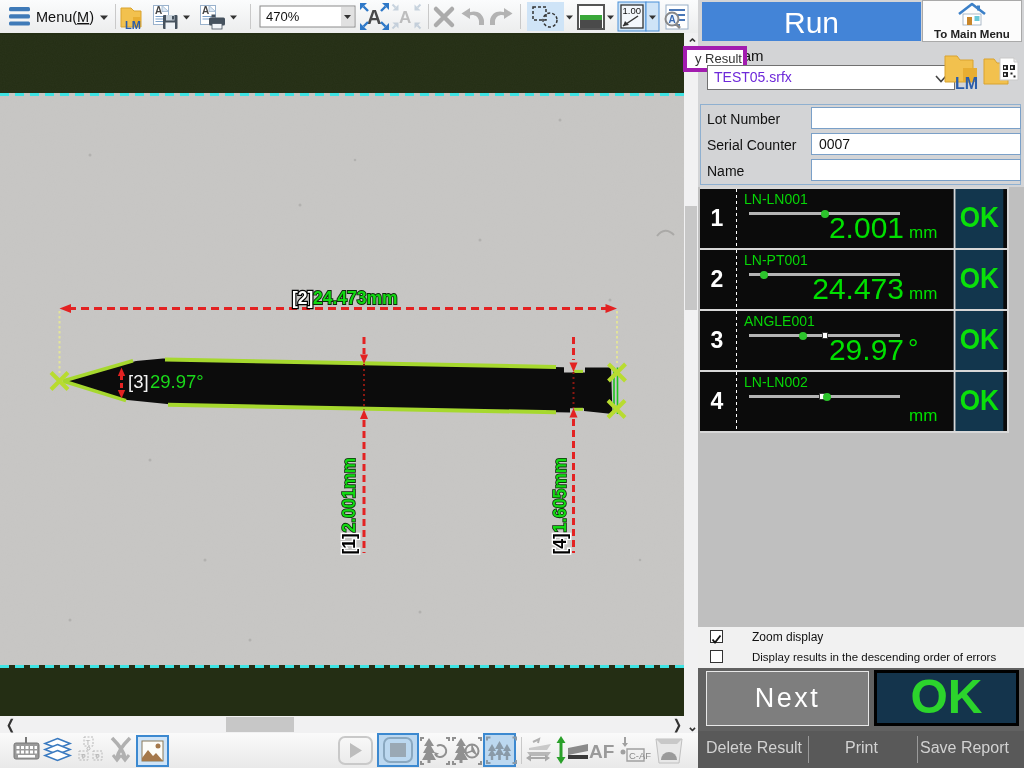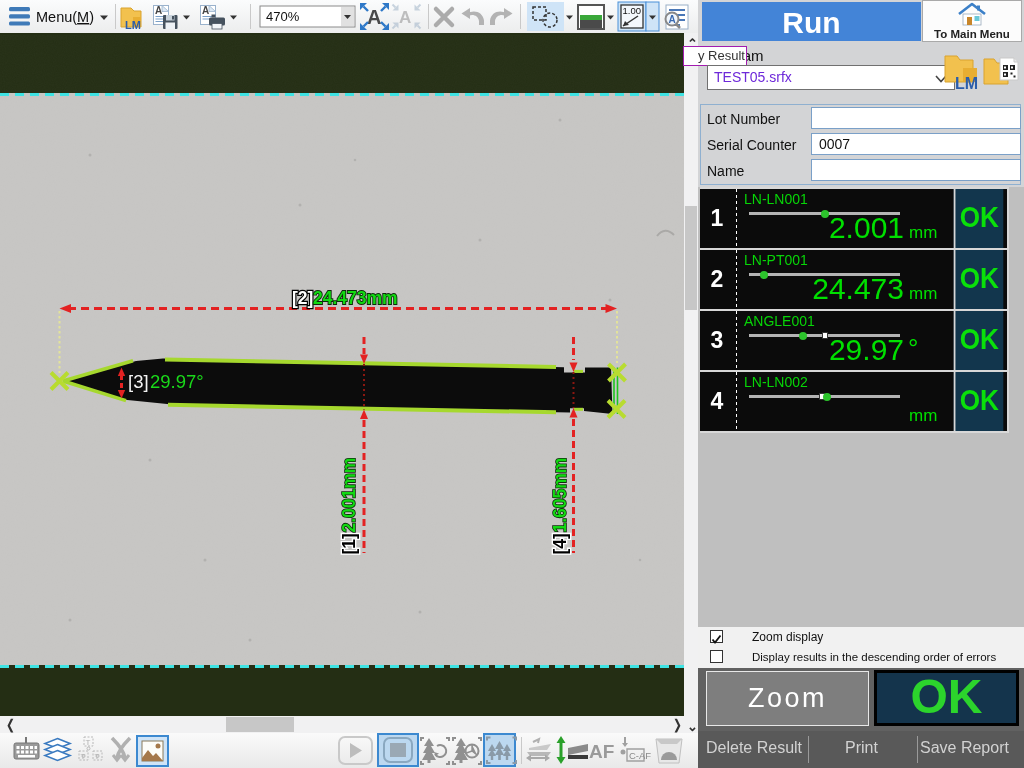--- a/index.html
+++ b/index.html
@@ -13,25 +13,25 @@
   #vscroll{left:684px;top:33px;width:14px;height:700px;background:#f1f1f2;}
   #vthumb{left:685px;top:206px;width:12px;height:104px;background:#c7c7c7;}
   #hscroll{left:0;top:716px;width:684px;height:17px;background:#f1f1f2;}
   #hthumb{left:226px;top:717px;width:68px;height:15px;background:#c7c7c7;}
   .sarrow{position:absolute;color:#333;font-size:13px;line-height:12px;font-weight:bold;}
   
   #botbar{left:0;top:733px;width:698px;height:35px;background:linear-gradient(#fafafa,#e9e9e9);}
   
   #panel{left:698px;top:0;width:326px;height:768px;background:#bfbfbf;}
   #paneltop{position:absolute;left:0;top:0;width:326px;height:187px;background:#d3d4d6;}
-  #runbtn{position:absolute;left:4px;top:2px;width:219px;height:39px;background:#4384d7;color:#fff;font-size:30px;font-weight:bold;text-align:center;line-height:41px;}
+  #runbtn{position:absolute;left:4px;top:2px;width:219px;height:39px;background:#4384d7;color:#fff;font-size:30px;font-weight:normal;text-align:center;line-height:41px;}
   #mainmenu{position:absolute;left:224px;top:0;width:100px;height:42px;background:#fcfcfc;border:1px solid #a9a9a9;box-sizing:border-box;text-align:center;}
   #mainmenu .t{font-size:11.5px;font-weight:bold;color:#222;position:absolute;left:0;top:27px;width:98px;}
   #proglabel{position:absolute;left:8px;top:47px;font-size:15px;color:#111;}
-  #tooltip{position:absolute;left:-15px;top:46px;width:48px;height:18px;background:#fff;border:1px solid #a21caf;font-size:13px;color:#333;line-height:17px;padding-left:14px;}
+  #tooltip{position:absolute;left:-15px;top:46px;width:48px;height:18px;background:#fff;border:4px solid #a21caf;font-size:13px;color:#333;line-height:17px;padding-left:8px;}
   #progdd{position:absolute;left:9px;top:65px;width:248px;height:25px;background:#fff;border:1px solid #707070;box-sizing:border-box;font-size:14px;color:#6d28d9;line-height:23px;padding-left:6px;}
   
   
   #fieldbox{position:absolute;left:2px;top:104px;width:321px;height:81px;border:1px solid #8fb0d0;box-sizing:border-box;}
   .flabel{position:absolute;left:9px;font-size:14px;color:#111;}
   .finput{position:absolute;left:113px;width:210px;height:22px;background:#fff;border:1px solid #7aa0c8;box-sizing:border-box;font-size:14px;line-height:20px;padding-left:7px;color:#111;}
   
   #results{position:absolute;left:2px;top:187px;width:309px;height:246px;background:#d8d8d8;}
   .rrow{position:absolute;left:0;width:307px;height:59px;background:#0b0b0b;}
   .rnum{position:absolute;left:5px;top:0;width:24px;height:59px;color:#fff;font-size:23px;font-weight:bold;text-align:center;line-height:59px;}
@@ -522,21 +522,21 @@
     <div class="cbox" style="top:3px;">
       <svg width="11" height="11" viewBox="0 0 11 11">
           <path d="M1.5 5.5 L4 8.5 L9.5 1.5" stroke="#111" stroke-width="1.8" fill="none"></path>
         </svg>
     </div>
     <div class="cblabel" style="top:3px;">Zoom display</div>
     <div class="cbox" style="top:23px;"></div>
     <div class="cblabel" style="top:24px;font-size:11.5px;">Display results in the descending order of errors</div>
   </div>
   <div id="btnstrip">
-    <div id="nextbtn">Zoom</div>
+    <div id="nextbtn">Next</div>
     <div id="okbtn">OK</div>
   </div>
   <div id="rbottom">
     <span style="left:8px;">Delete Result</span>
     <span style="left:147px;">Print</span>
     <span style="left:222px;">Save Report</span>
     <div class="vsep" style="left:110px;"></div>
     <div class="vsep" style="left:219px;"></div>
   </div>
 </div>

